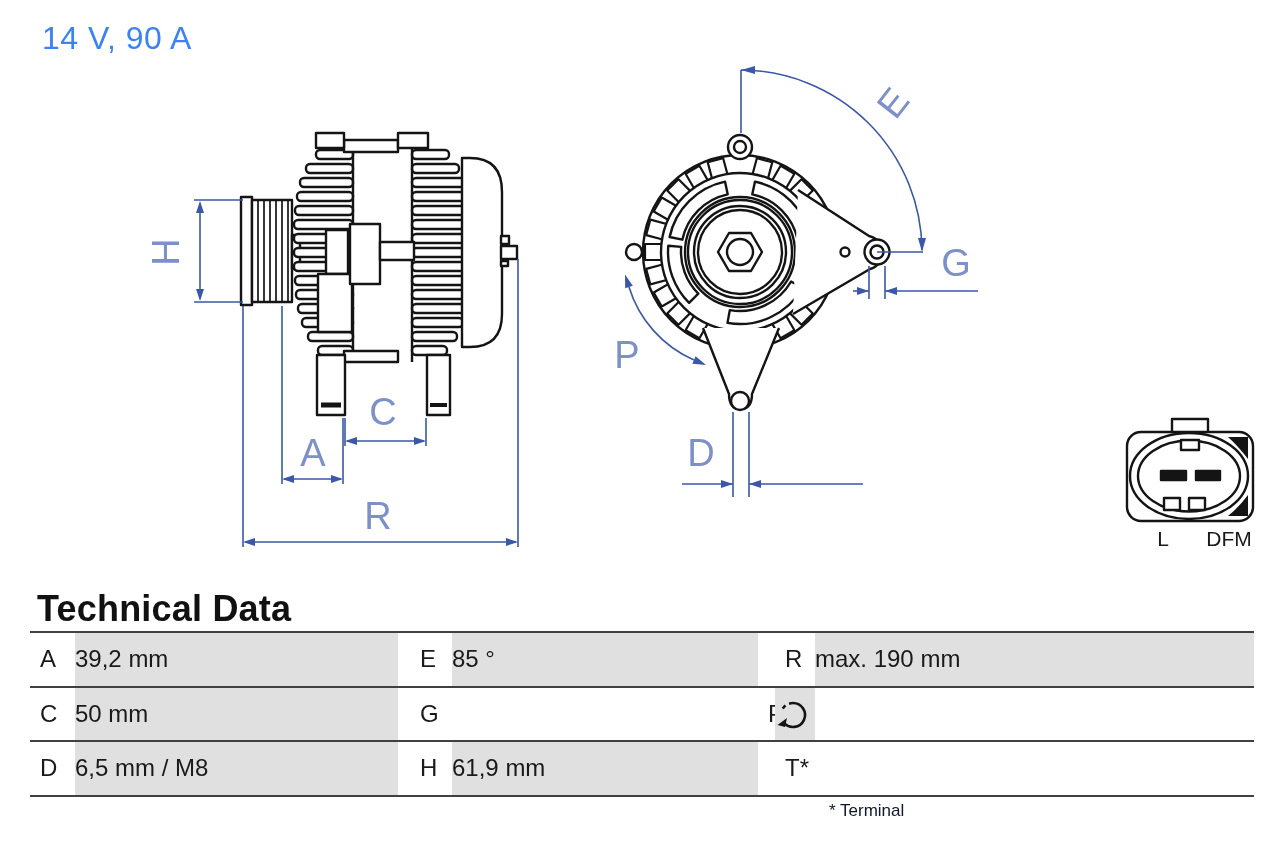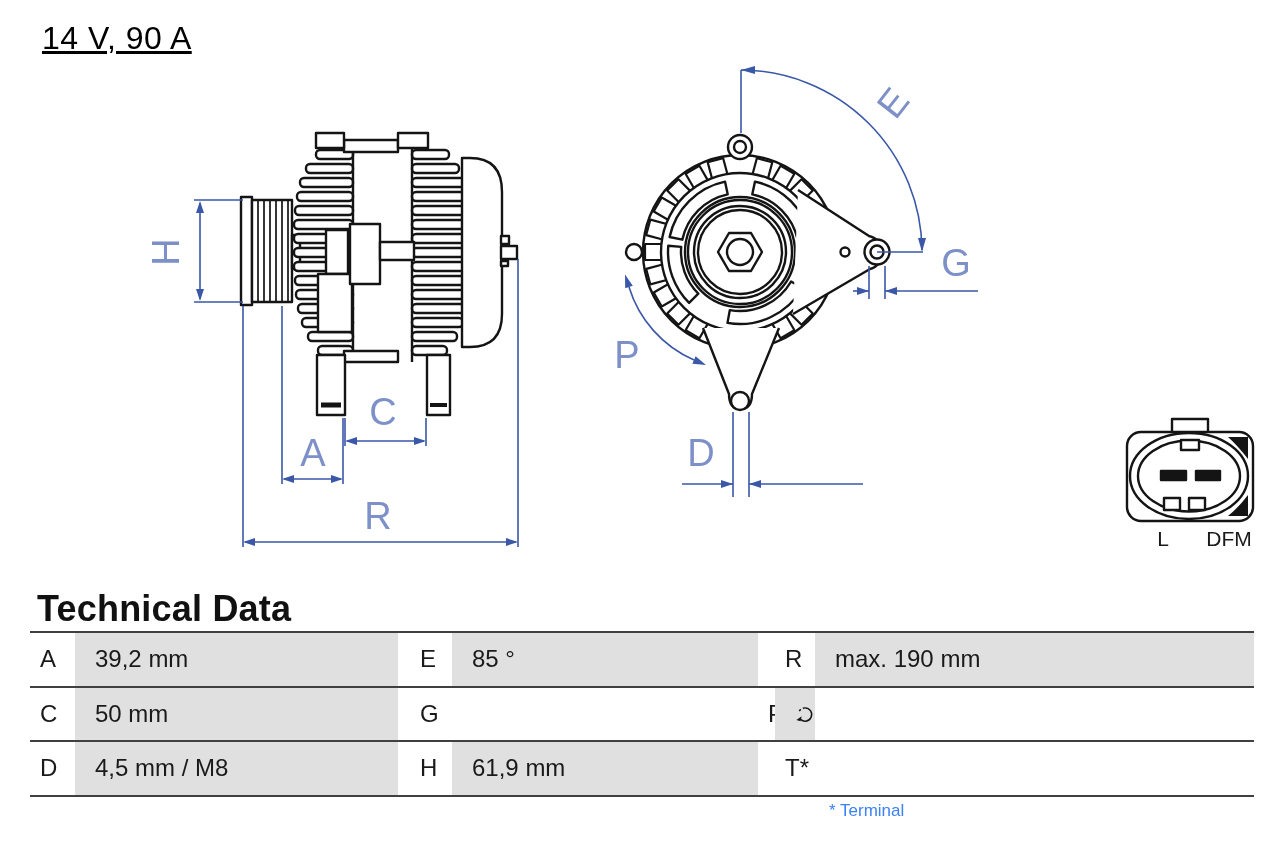--- a/index.html
+++ b/index.html
@@ -1,28 +1,28 @@
 <!DOCTYPE html>
 <html><head>
 <meta charset="utf-8">
 <style>
   html,body{margin:0;padding:0;background:#ffffff;}
   #page{position:relative;width:1280px;height:853px;background:#fff;overflow:hidden;
         font-family:"Liberation Sans",sans-serif;color:#1a1a1a;}
   #drawing{position:absolute;left:0;top:0;}
-  .title{position:absolute;left:42px;top:20px;font-size:32px;letter-spacing:.5px;color:#000000;text-decoration:underline;}
+  .title{position:absolute;left:42px;top:20px;font-size:32px;letter-spacing:.5px;color:#3b82f6;}
   .td-heading{position:absolute;left:37px;top:588px;font-size:36px;font-weight:bold;color:#111;letter-spacing:.2px;}
   .spec-table{position:absolute;left:30px;top:631px;width:1224px;border-top:2px solid #404040;}
   .trow{display:grid;grid-template-columns:45px 323px 12px 42px 306px 17px 40px 1fr;
         height:52.5px;border-bottom:2px solid #404040;align-items:stretch;}
   .tkey,.tval{display:flex;align-items:center;font-size:24px;color:#1a1a1a;}
   .tkey{background:#fff;padding-left:10px;}
-  .tval{background:#e0e0e0;padding-left:20px;}
+  .tval{background:#e0e0e0;padding-left:0;}
   .tgap{background:#fff;}
-  .footnote{position:absolute;left:829px;top:801px;font-size:17px;color:#3b82f6;}
+  .footnote{position:absolute;left:829px;top:801px;font-size:17px;color:#0f172a;}
   svg text{font-family:"Liberation Sans",sans-serif;}
   .dimlabel{fill:#7d90c8;font-size:38px;}
   .pinlabel{fill:#1a1a1a;font-size:21px;}
 </style>
 </head>
 <body>
 
 <div id="page">
 
   <div class="title">14 V, 90 A</div>
@@ -287,21 +287,21 @@
         <svg width="36" height="36" viewBox="0 0 36 36">
           <path d="M 18,7 A 12 12 0 1 1 8.8,26.7" fill="none" stroke="#141414" stroke-width="2.6"></path>
           <path d="M 18,7 A 12 12 0 0 0 6.9,14.4" fill="none" stroke="#141414" stroke-width="2.6" stroke-dasharray="4 4"></path>
           <polygon points="2.5,29 12,22 10,31" fill="#141414"></polygon>
         </svg>
       </div>
     </div>
 
     <div class="trow">
       <div class="tkey">D</div>
-      <div class="tval">4,5 mm / M8</div>
+      <div class="tval">6,5 mm / M8</div>
       <div class="tgap"></div>
       <div class="tkey">H</div>
       <div class="tval">61,9 mm</div>
       <div class="tgap"></div>
       <div class="tkey">T*</div>
     </div>
 
   </div>
 
   <div class="footnote">* Terminal</div>

